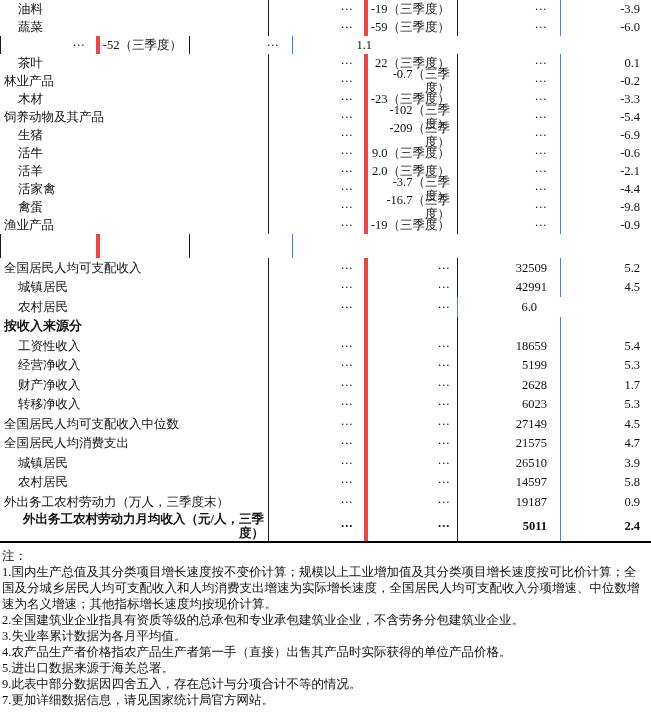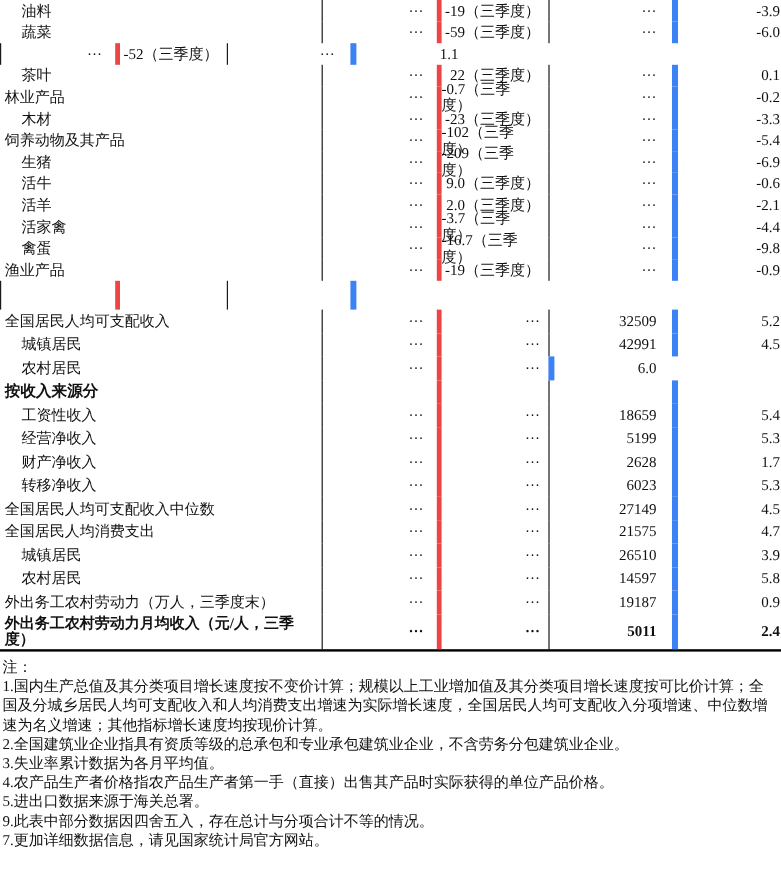--- a/index.html
+++ b/index.html
@@ -2,27 +2,27 @@
 <html><head>
 <meta charset="utf-8">
 <style>
   html,body{margin:0;padding:0;}
   body{
     width:651px;height:724px;overflow:hidden;background:#ffffff;
     font-family:"Liberation Serif","DejaVu Serif",serif;
     color:#111111;
   }
   .tbl{border-bottom:2px solid #000000;}
-  .row{display:flex;align-items:stretch;}
+  .row{display:flex;align-items:stretch;text-align:right;}
   .c{display:flex;align-items:center;font-size:12.5px;line-height:1.12;box-sizing:border-box;}
   .c1{width:268px;padding-right:4px;}
   .c2{width:96px;border-left:1px solid #1a1a1a;justify-content:flex-end;padding-right:11px;}
   .c3{width:93px;border-left:4px solid #ef4444;justify-content:flex-end;padding-right:7px;}
   .c4{width:103px;border-left:1px solid #1a1a1a;justify-content:flex-end;padding-right:13px;}
-  .c5{width:91px;border-left:5px solid #3b82f6;justify-content:flex-end;padding-right:1px;}
+  .c5{width:91px;border-left:1px solid #3b82f6;justify-content:flex-end;padding-right:11px;}
   .hp{height:18px;}
   .hh{height:24px;}
   .hi{height:19.5px;}
   .ht{height:29px;font-weight:bold;}
   .ind0 .c1{padding-left:4px;}
   .ind1 .c1{padding-left:18px;}
   .bold .c1{font-weight:bold;font-size:13px;}
   .notes{padding:5px 4px 0 2px;font-size:12.5px;line-height:16px;color:#111111;}
   .note-line{white-space:normal;}
 </style>

